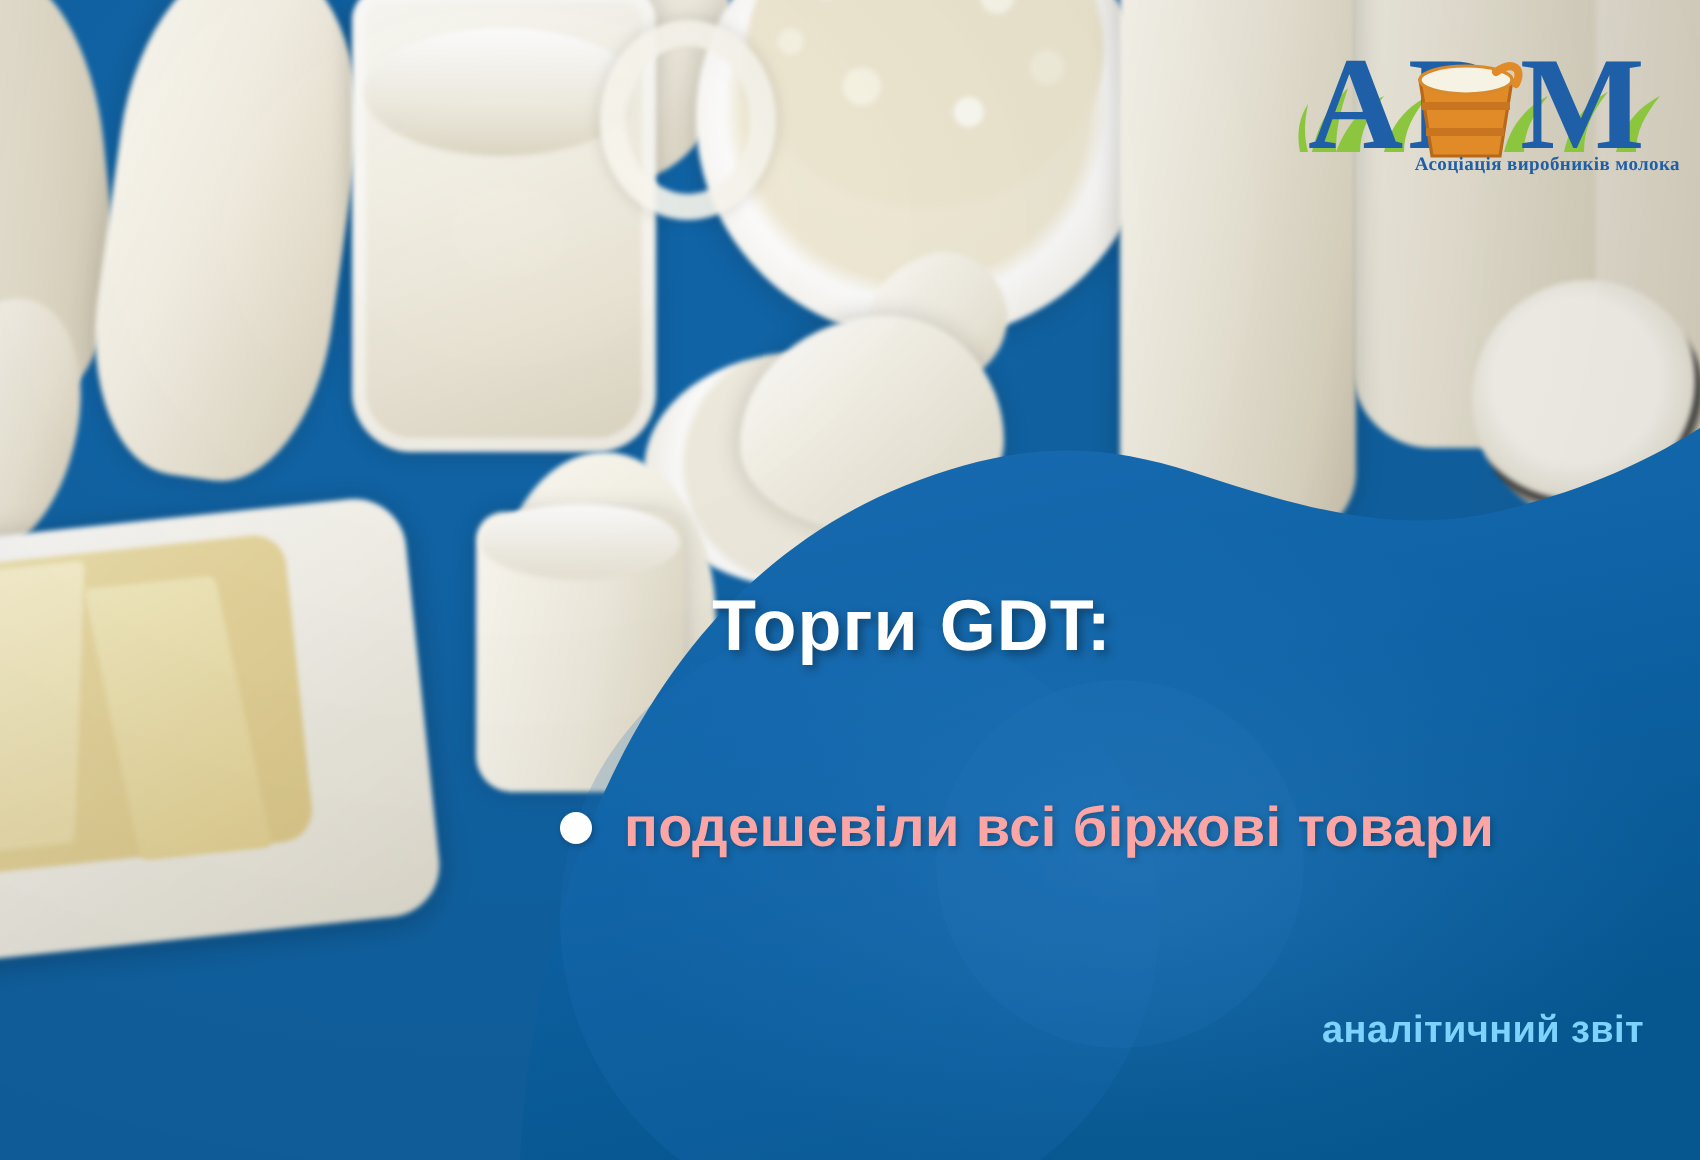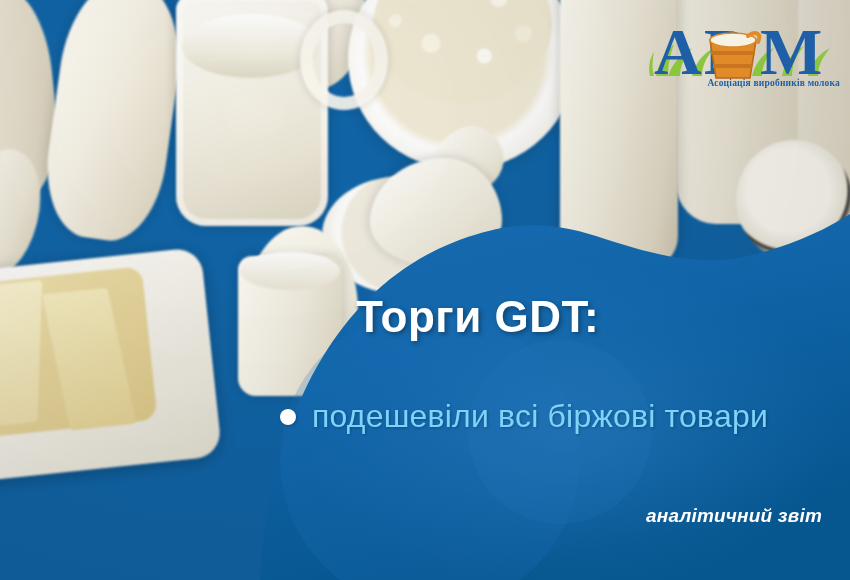--- a/index.html
+++ b/index.html
@@ -164,40 +164,40 @@
   .logo-tag{
     position:absolute;left:0;top:72px;width:192px;text-align:right;
     font-family:Liberation Serif, serif;
     font-size:9.5px;font-weight:700;letter-spacing:.2px;color:#1f5fa8;
     white-space:nowrap;
   }
 
   
   .title{
     position:absolute;left:356px;top:292px;
-    font-size:44px;font-weight:700;color:#ffffff;letter-spacing:.5px;
+    font-size:36px;font-weight:700;color:#ffffff;letter-spacing:.5px;
     text-shadow:2px 2px 5px rgba(0,0,0,.35);
     white-space:nowrap;
   }
   .subline{
     position:absolute;left:280px;top:398px;
     display:flex;align-items:center;gap:16px;
     white-space:nowrap;
   }
   .bullet{
     width:16px;height:16px;border-radius:50%;background:#ffffff;flex:none;
     box-shadow:1px 1px 3px rgba(0,0,0,.25);
   }
   .subtitle{
-    font-size:32px;color:#7dd3fc;font-weight:400;letter-spacing:.2px;
+    font-size:28px;color:#fca5a5;font-weight:700;letter-spacing:.2px;
     text-shadow:1px 1px 3px rgba(0,0,0,.25);
   }
   .credit{
     position:absolute;right:28px;top:502px;text-align:center;
-    font-size:19px;font-style:italic;font-weight:700;color:#ffffff;
+    font-size:19px;font-weight:700;color:#7dd3fc;
     line-height:1.45;letter-spacing:.2px;
   }
 </style>
 </head>
 <body>
 
 <div id="banner">
 
   <div class="photo">
     <div class="blob soft b-spoon-sm"></div>

